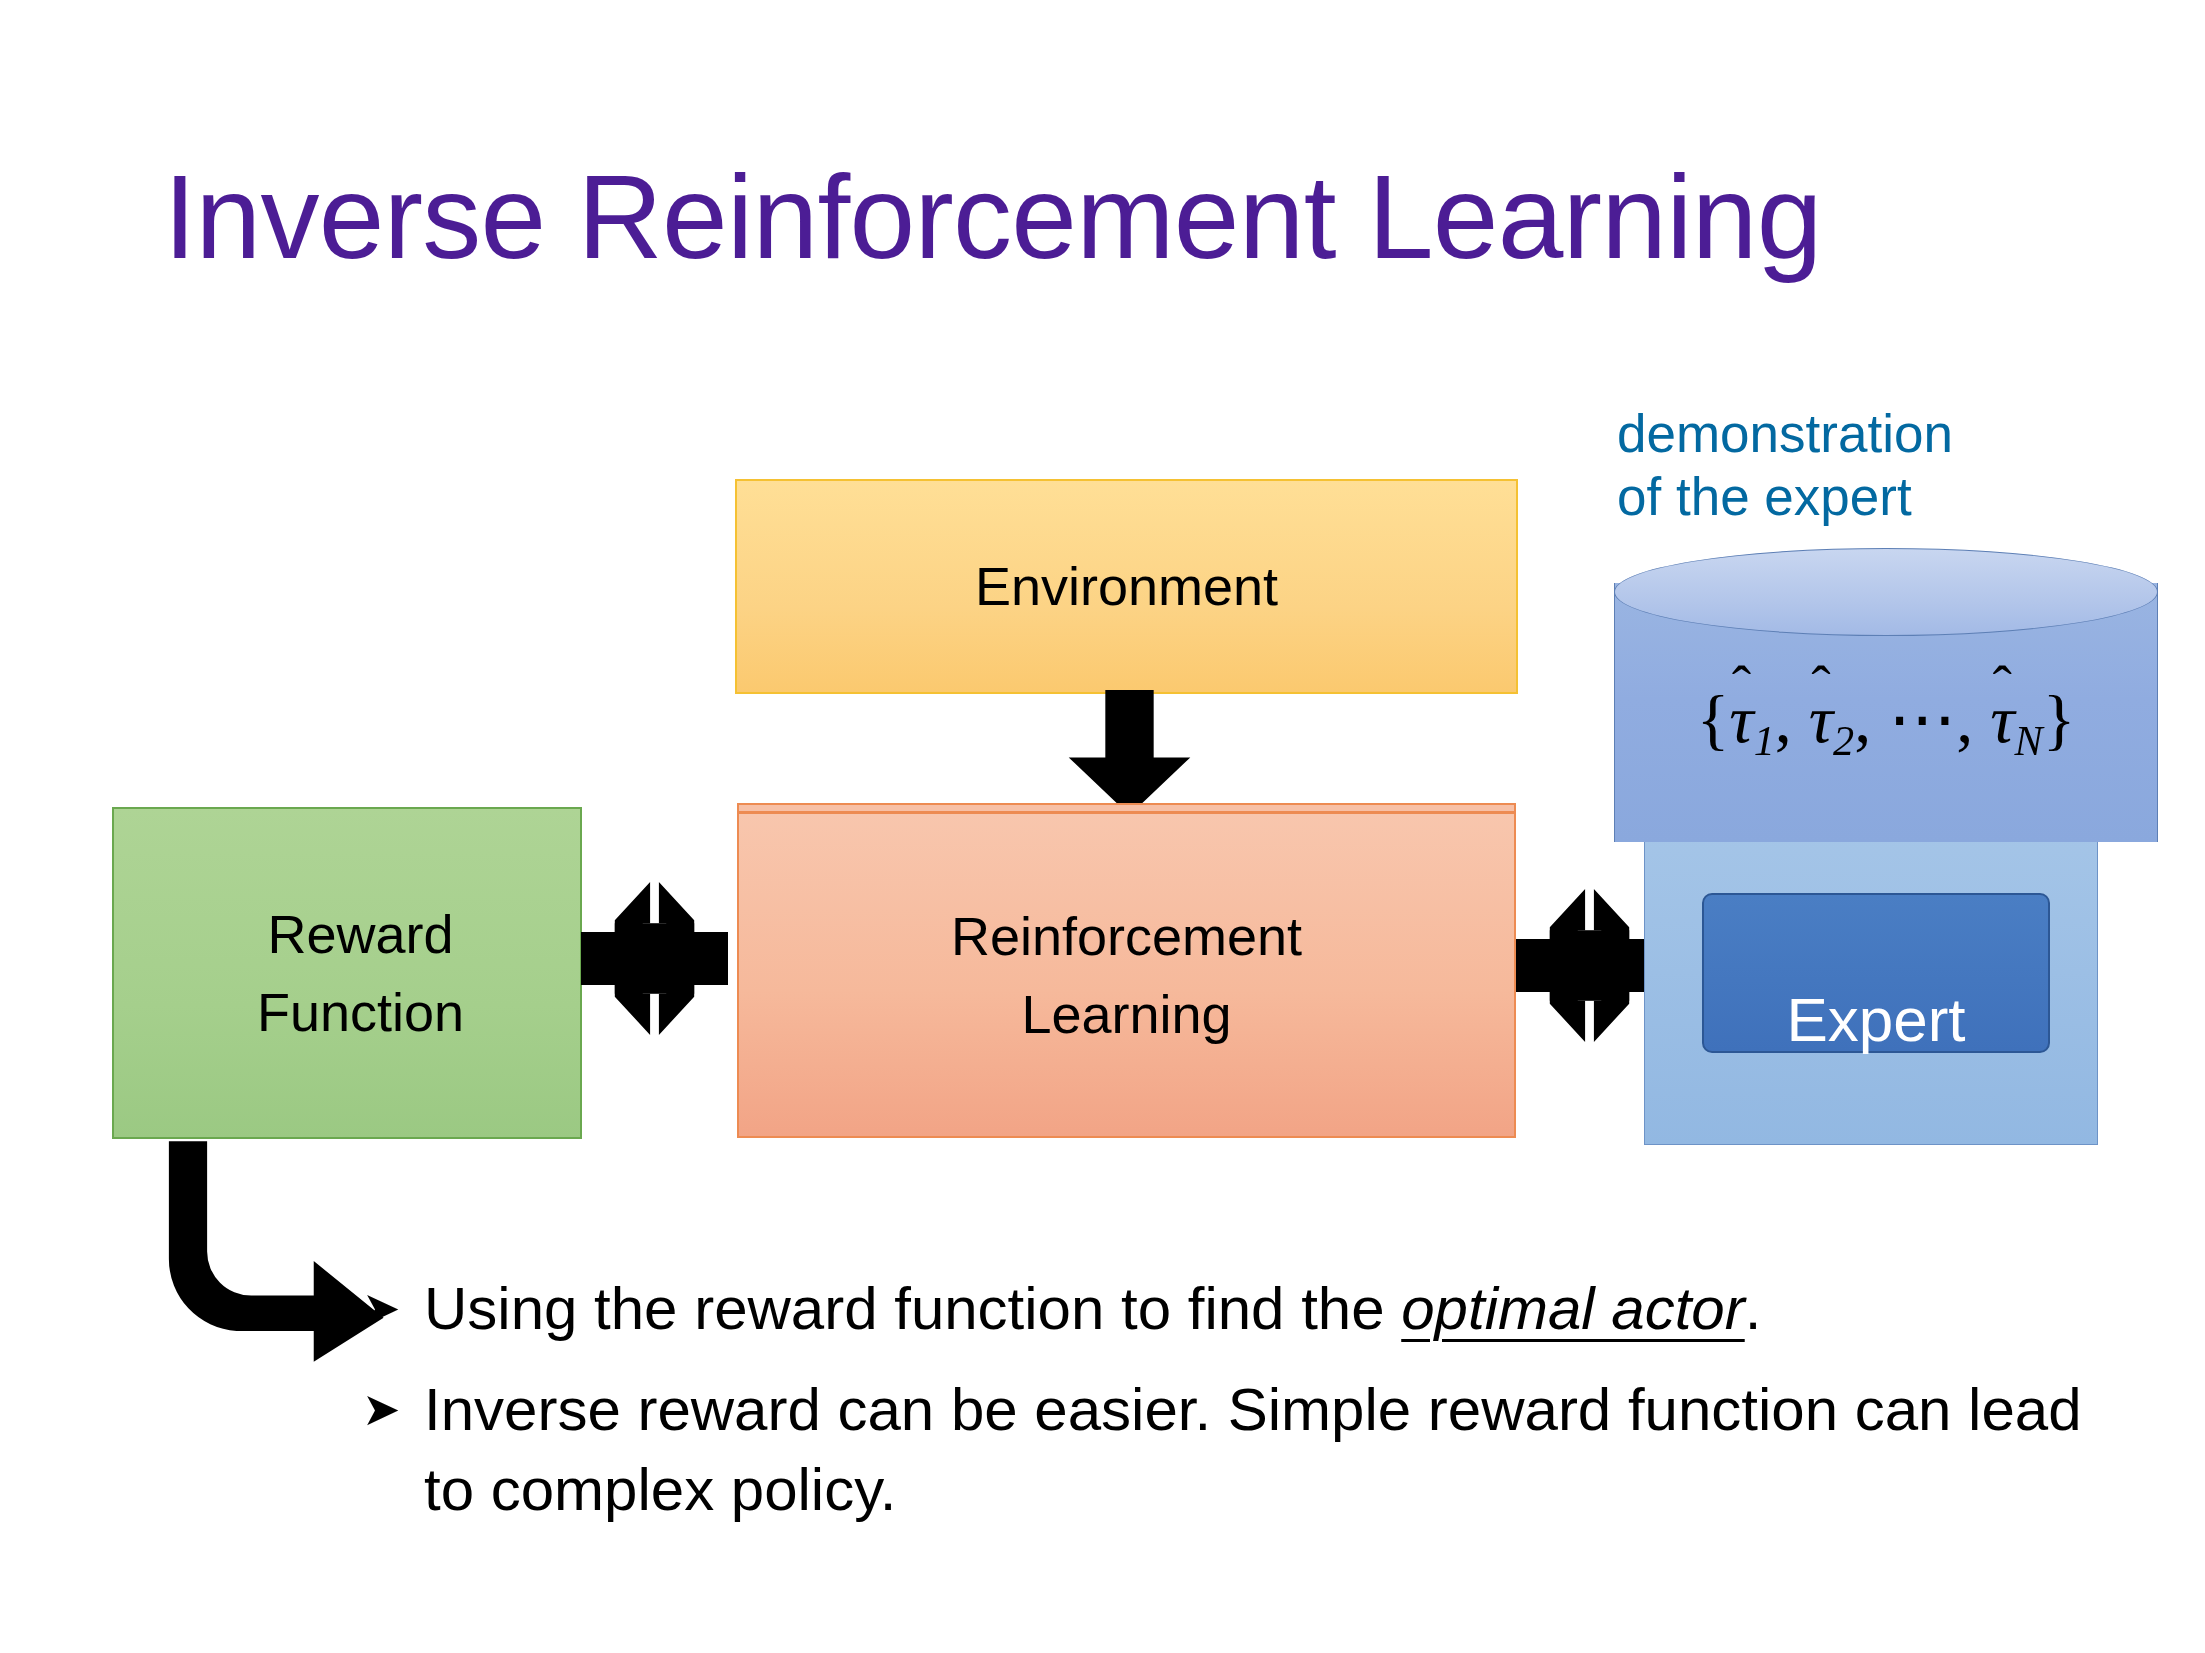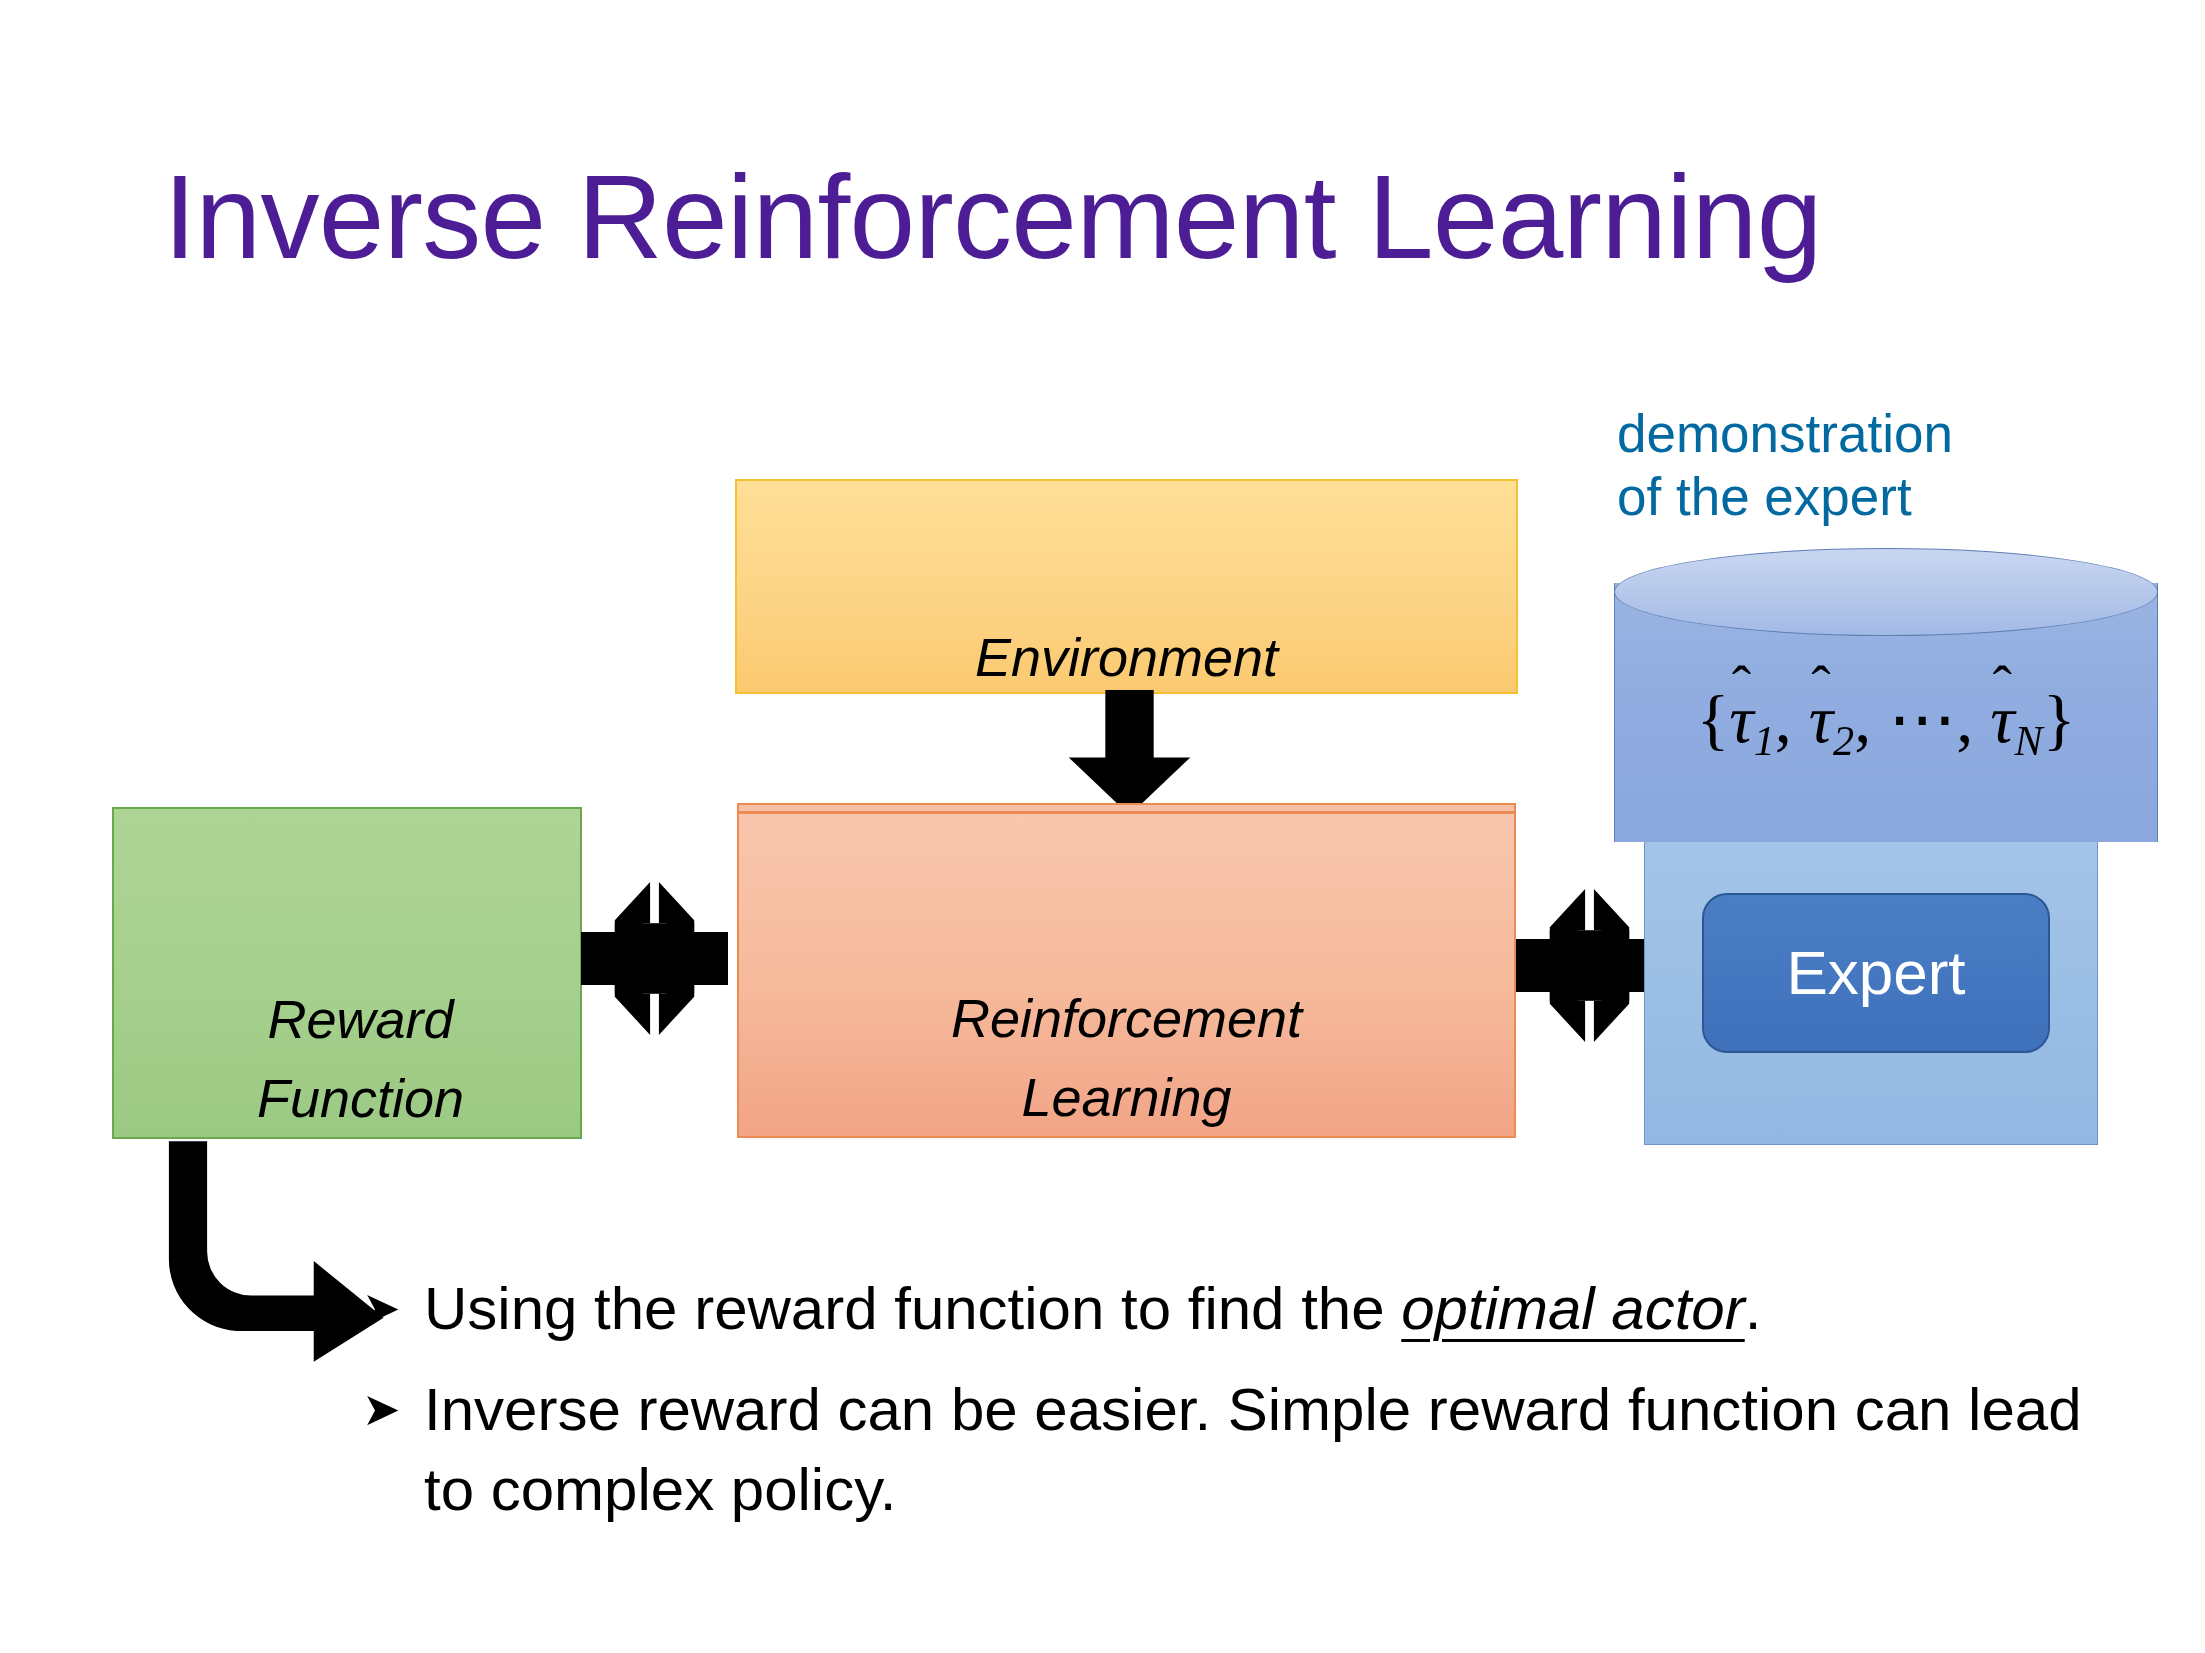--- a/index.html
+++ b/index.html
@@ -30,24 +30,23 @@
     letter-spacing: -0.7px;
     white-space: nowrap;
     color: #4c1d95;
   }
 
   
   .box {
     position: absolute;
     box-sizing: border-box;
     display: flex;
-    align-items: flex-end;
+    align-items: center;
     justify-content: center;
     text-align: center;
-    font-style: italic;
   }
   .box-label {
     font-size: 54px;
     line-height: 1.28;
     color: #000000;
   }
 
   
   #env-box {
     left: 735px;
@@ -112,26 +111,26 @@
     border: 1.5px solid #6d93c7;
     box-sizing: border-box;
   }
   
   #expert-box {
     position: absolute;
     left: 1702px;
     top: 893px;
     width: 348px;
     height: 160px;
-    border-radius: 25px;
+    border-radius: 10px;
     background: linear-gradient(180deg, #4a7ec4 0%, #3f71bb 100%);
     border: 2.9px solid #2c5795;
     box-sizing: border-box;
     display: flex;
-    align-items: center;
+    align-items: flex-end;
     justify-content: center;
   }
   #expert-label {
     color: #ffffff;
     font-size: 62px;
     line-height: 1;
   }
 
   
   #cylinder {

